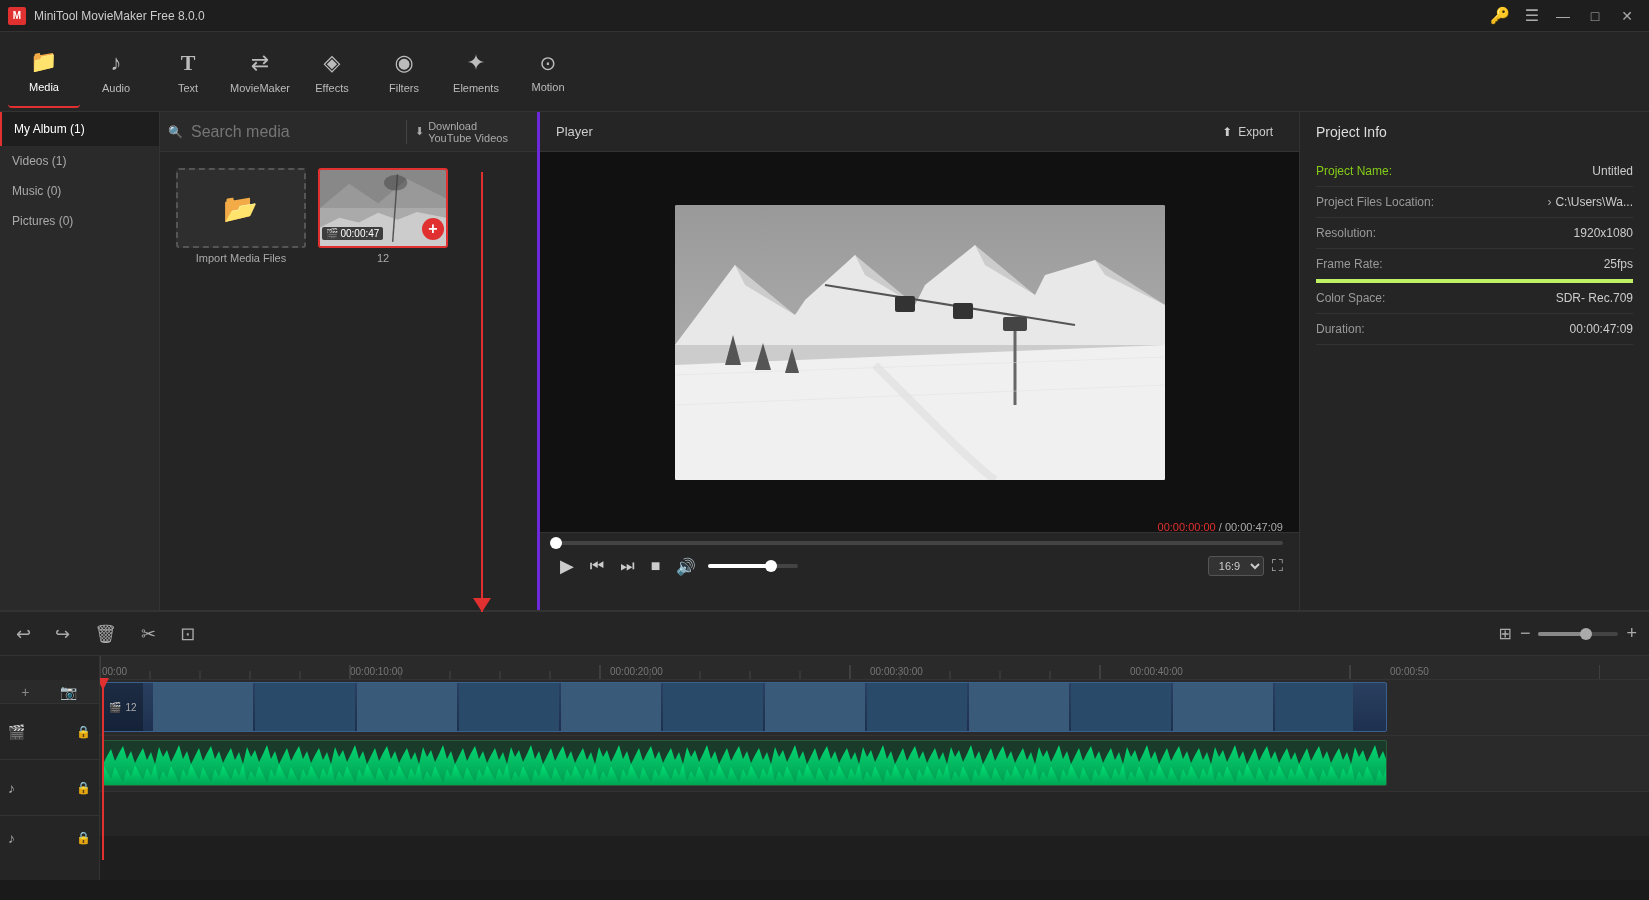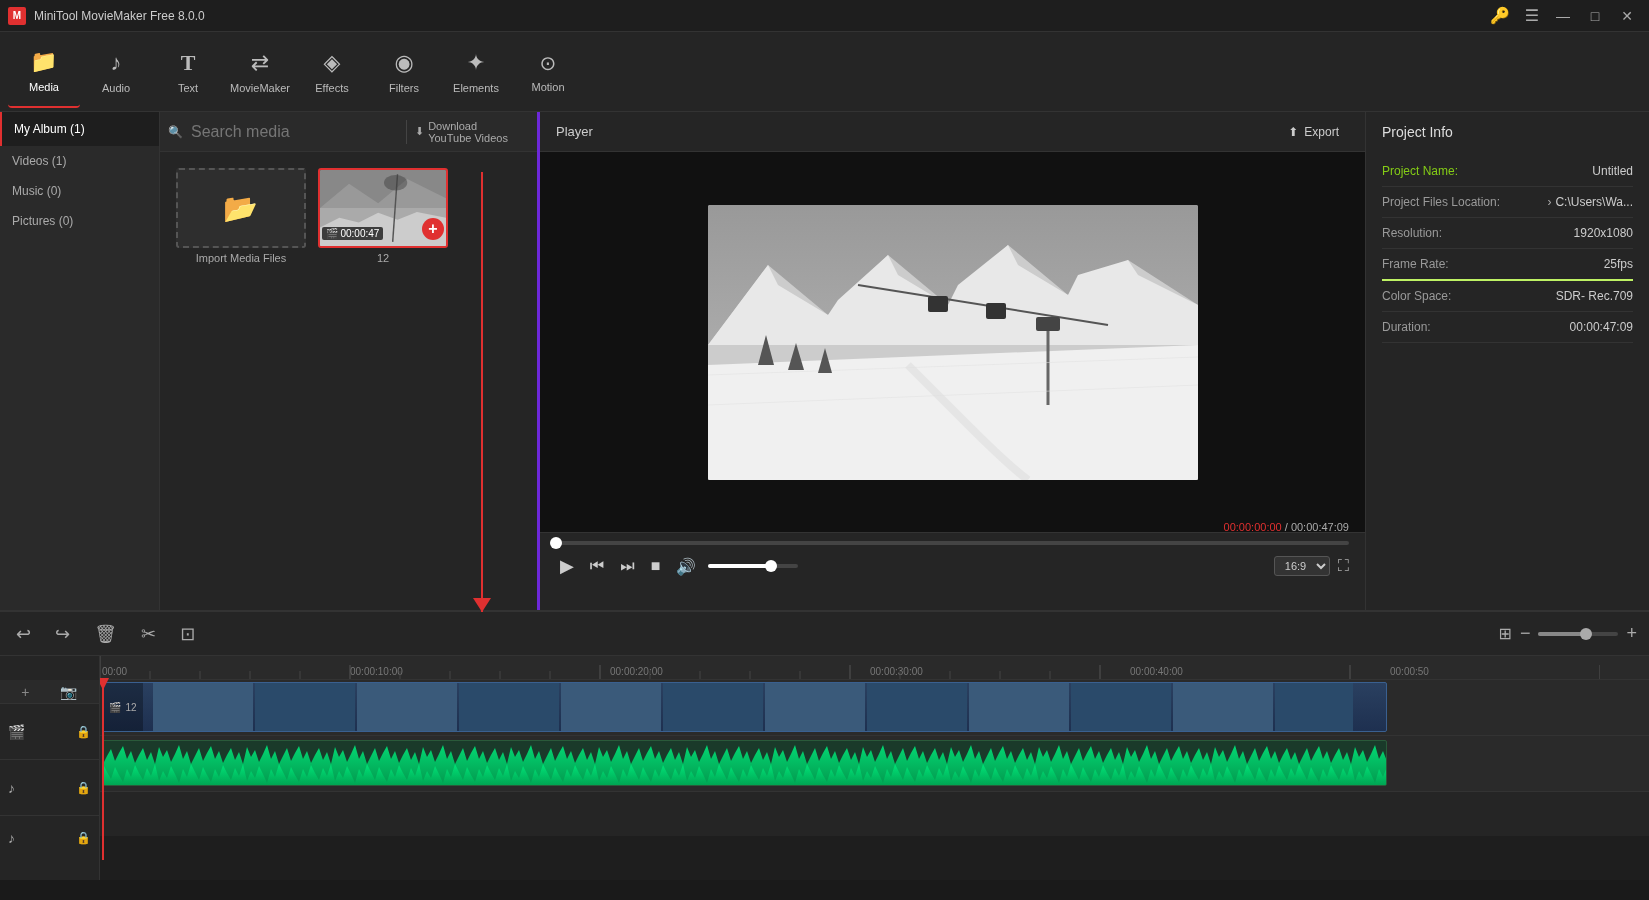--- a/index.html
+++ b/index.html
@@ -270,39 +270,39 @@
           <option>16:9</option>
           <option>9:16</option>
           <option>1:1</option>
           <option>4:3</option>
         </select>
         <button style="background:transparent;border:none;color:#aaa;font-size:16px;cursor:pointer;">⛶</button>
       </div>
     </div>
   </div>
 
-  <div id="right-panel" style="width:284px;background:#252525;border-left:1px solid #333;padding:12px 16px;overflow-y:auto;">
+  <div id="right-panel" style="width:350px;background:#252525;border-left:1px solid #333;padding:12px 16px;overflow-y:auto;">
     <div id="project-info-title" style="font-size:14px;color:#ddd;margin-bottom:16px;font-weight:500;">Project Info</div>
 
     <div style="display:flex;justify-content:space-between;padding:8px 0;border-bottom:1px solid #333;">
       <span style="color:#84cc16;font-size:12px;">Project Name:</span>
       <span style="color:#ccc;font-size:12px;">Untitled</span>
     </div>
     <div style="display:flex;justify-content:space-between;padding:8px 0;border-bottom:1px solid #333;align-items:center;">
       <span style="color:#999;font-size:12px;">Project Files Location:</span>
       <div style="display:flex;align-items:center;gap:4px;">
         <span style="color:#aaa;font-size:12px;cursor:pointer;">›</span>
         <span style="color:#ccc;font-size:12px;">C:\Users\Wa...</span>
       </div>
     </div>
     <div style="display:flex;justify-content:space-between;padding:8px 0;border-bottom:1px solid #333;">
       <span style="color:#999;font-size:12px;">Resolution:</span>
       <span style="color:#ccc;font-size:12px;">1920x1080</span>
     </div>
-    <div style="display:flex;justify-content:space-between;padding:8px 0;border-bottom:2px solid #bef264;">
+    <div style="display:flex;justify-content:space-between;padding:8px 0;border-bottom:4px solid #bef264;">
       <span style="color:#999;font-size:12px;">Frame Rate:</span>
       <span style="color:#ccc;font-size:12px;">25fps</span>
     </div>
     <div style="display:flex;justify-content:space-between;padding:8px 0;border-bottom:1px solid #333;">
       <span style="color:#999;font-size:12px;">Color Space:</span>
       <span style="color:#ccc;font-size:12px;">SDR- Rec.709</span>
     </div>
     <div style="display:flex;justify-content:space-between;padding:8px 0;border-bottom:1px solid #333;">
       <span style="color:#999;font-size:12px;">Duration:</span>
       <span style="color:#ccc;font-size:12px;">00:00:47:09</span>

